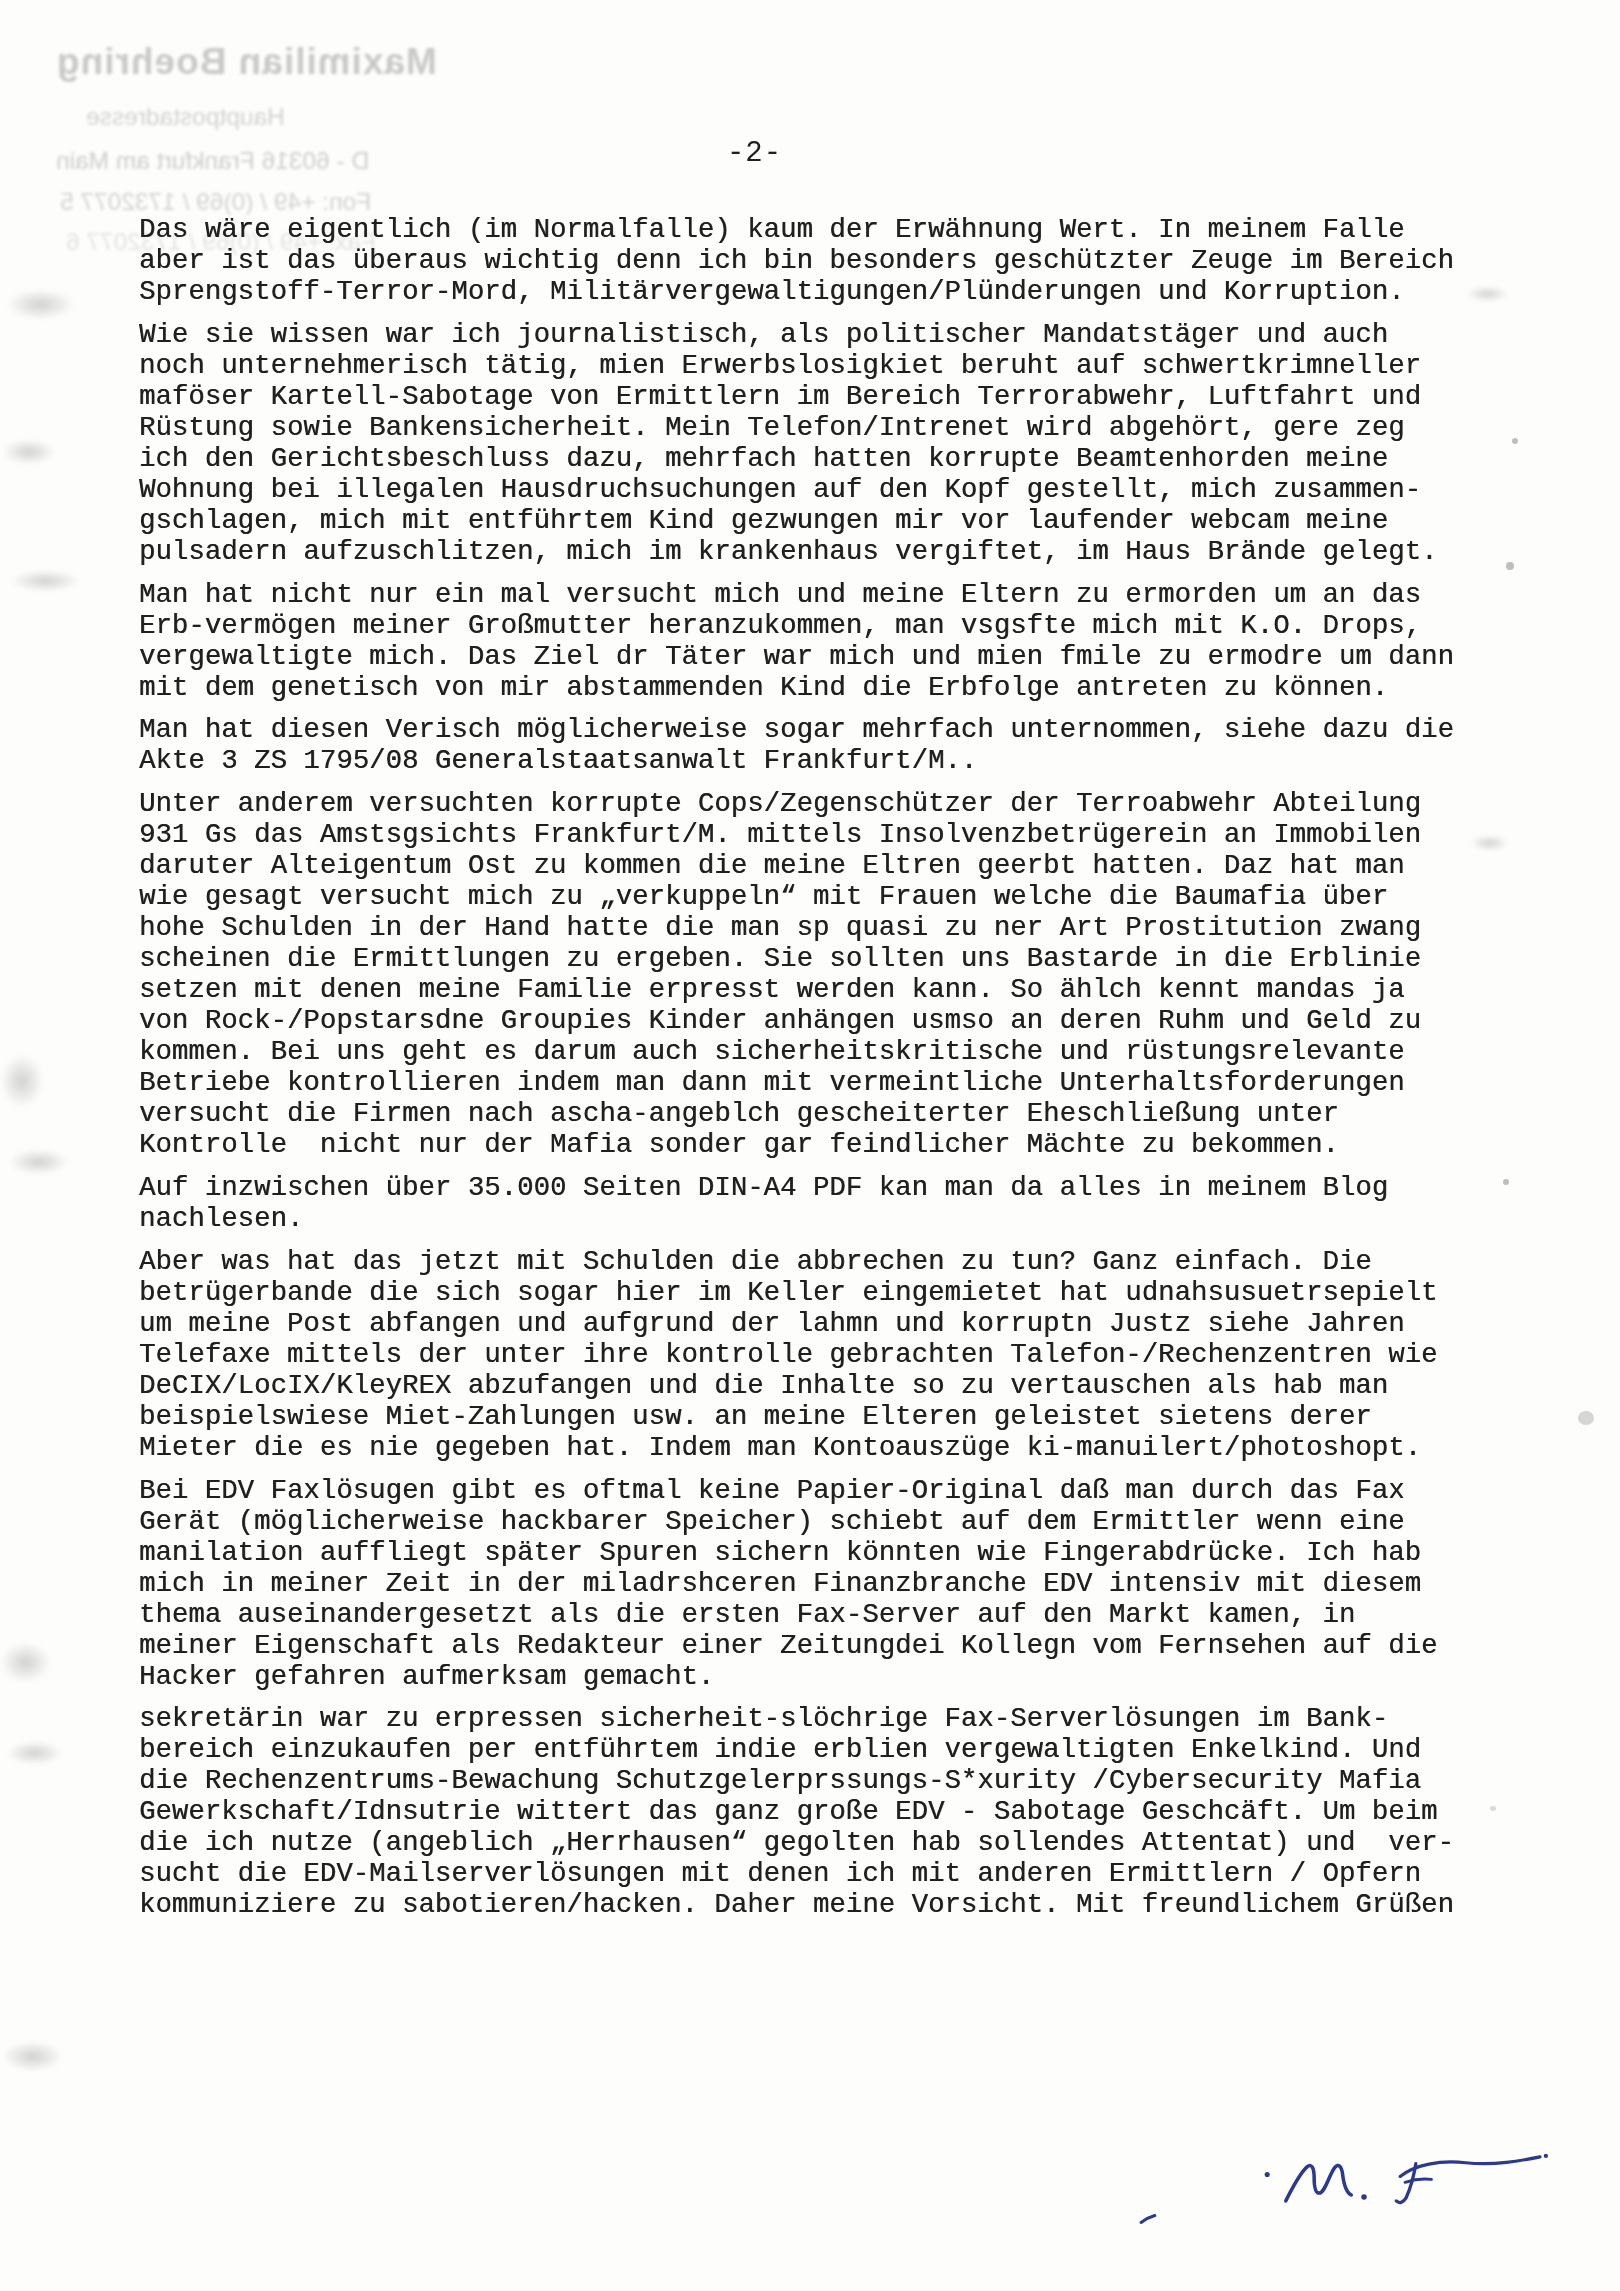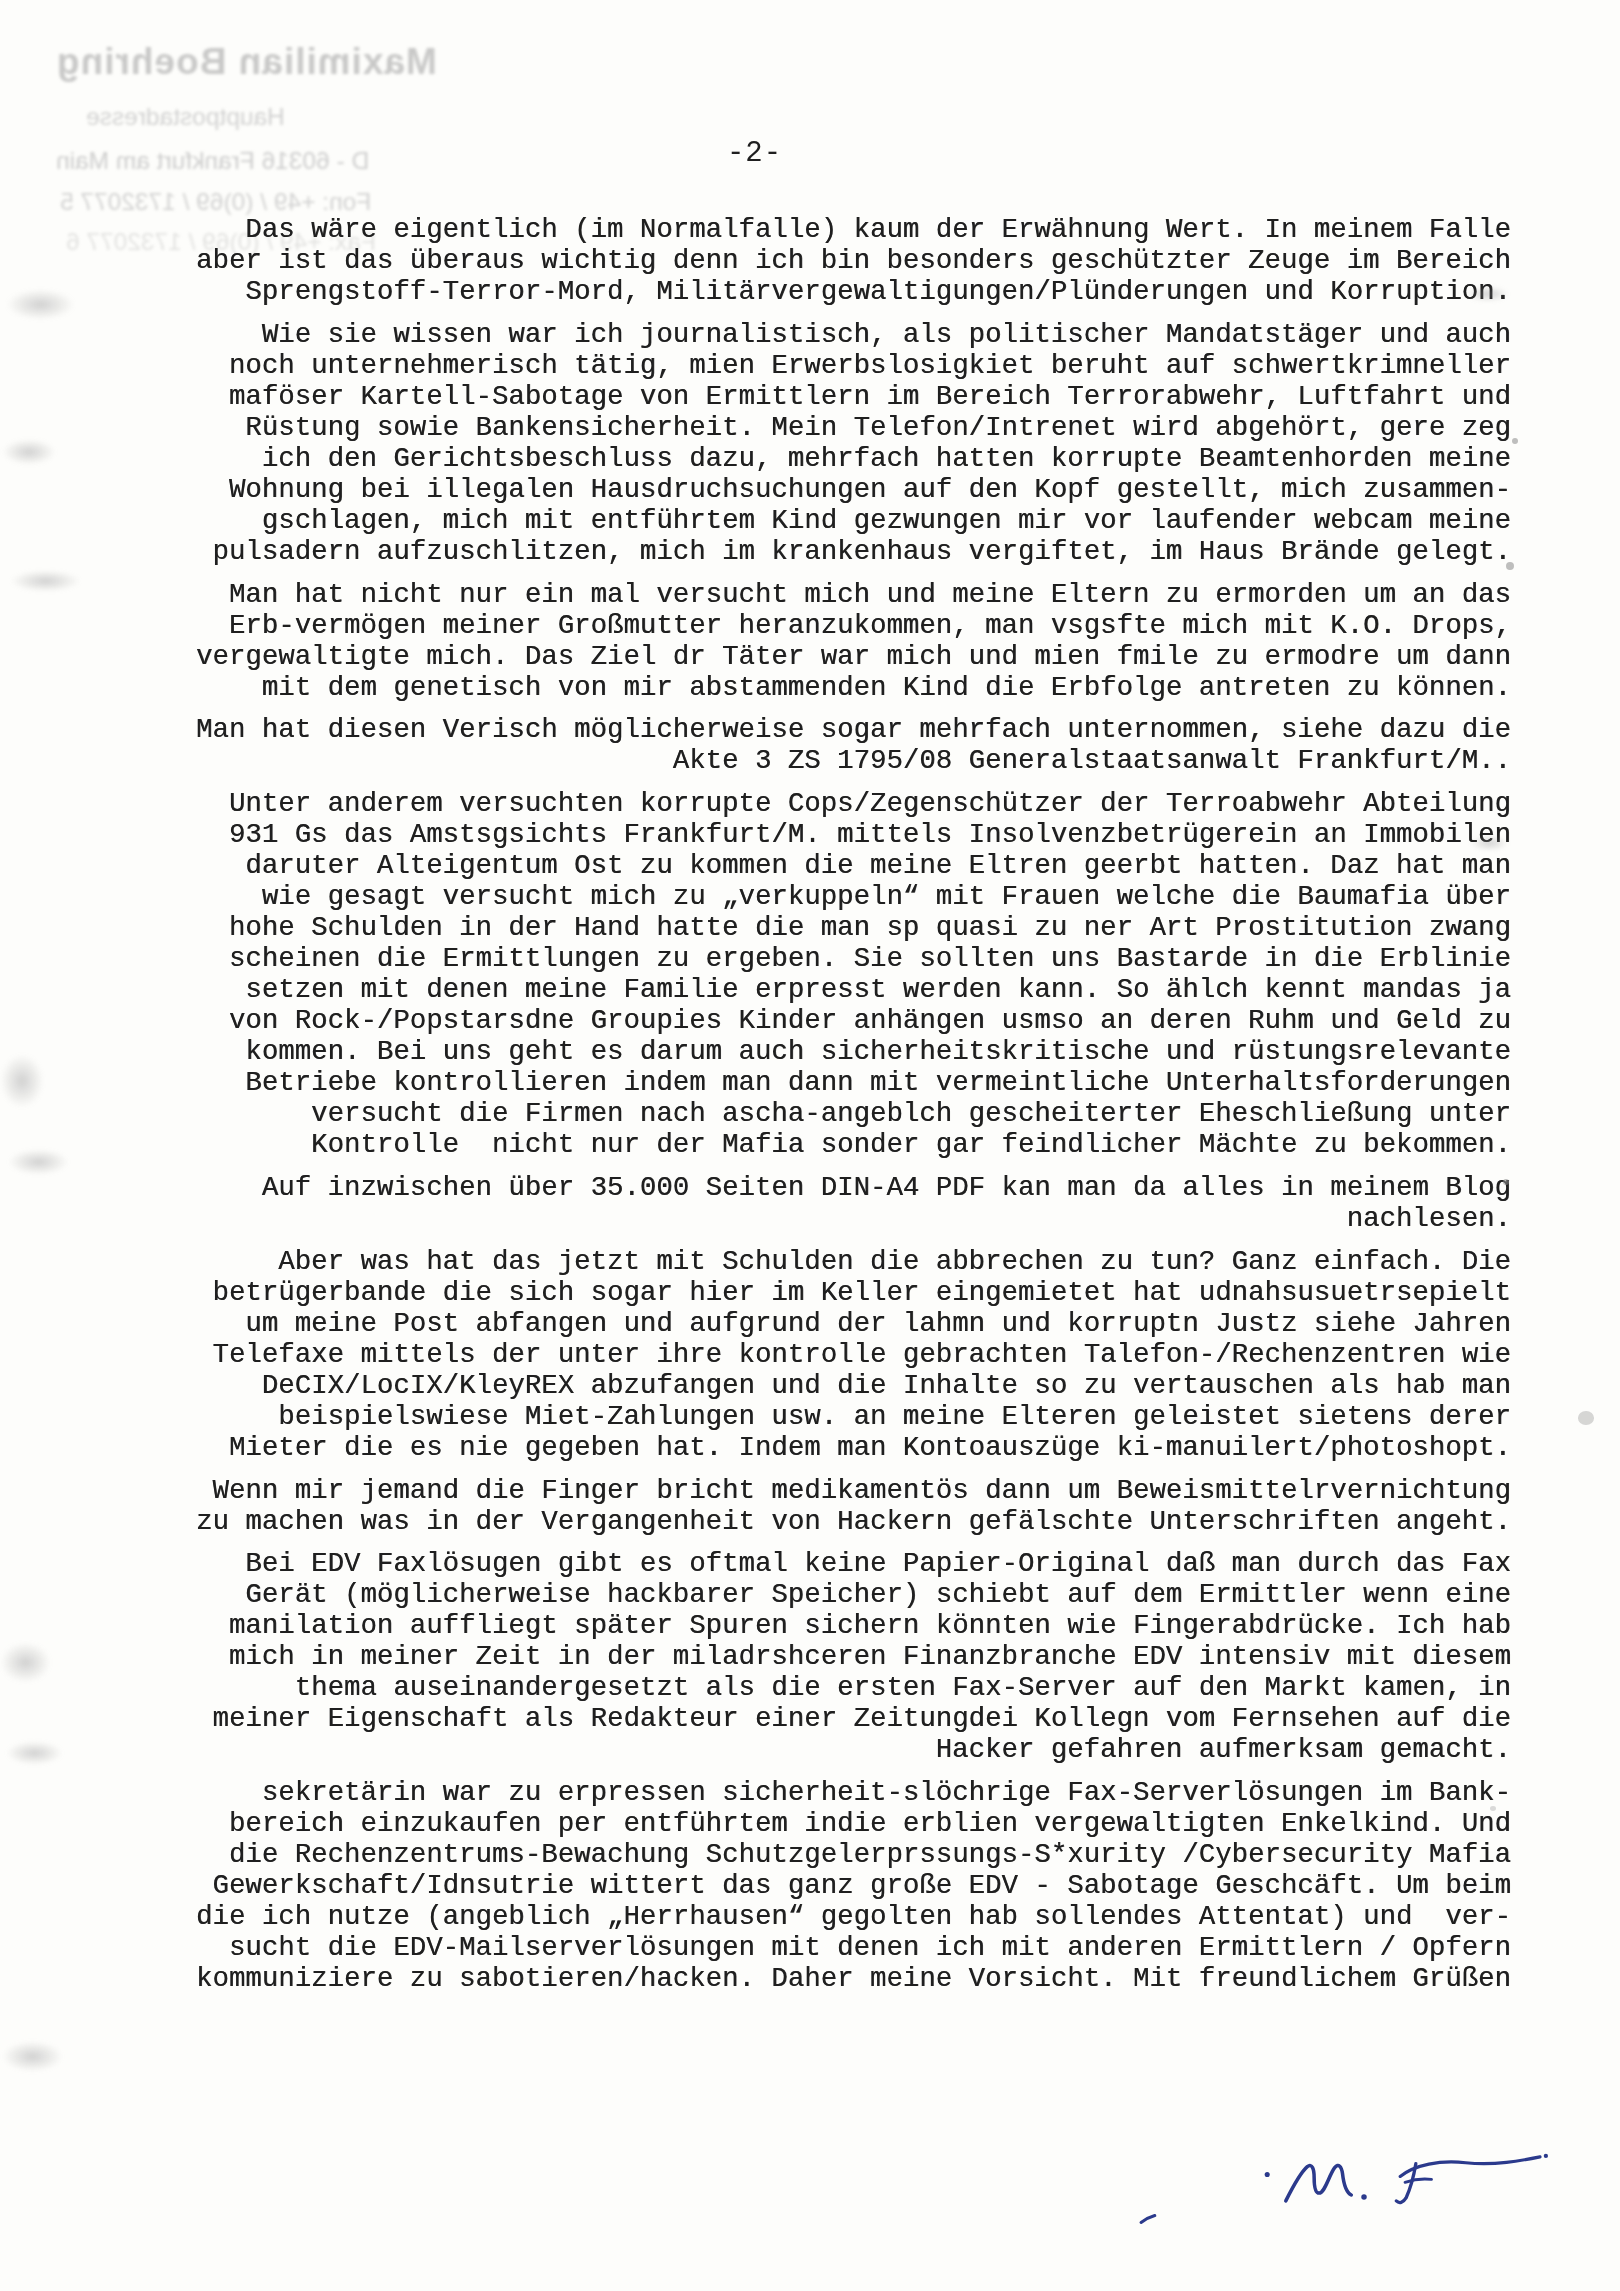--- a/index.html
+++ b/index.html
@@ -39,21 +39,20 @@
     text-align: center;
     font-size: 29px;
     letter-spacing: 1px;
   }
 
   
   .doc-body {
     position: absolute;
     left: 139px; top: 214px;
     width: 1372px;
-    text-align: right;
   }
   .para { margin: 0 0 11.8px 0; }
   .line {
     white-space: pre;
     font-size: 27.4px;
     line-height: 31px;
     text-shadow: 0.4px 0 0 rgba(20,20,20,.75);
   }
 
   
@@ -141,24 +140,20 @@
       <div class="para">
         <div class="line">Aber was hat das jetzt mit Schulden die abbrechen zu tun? Ganz einfach. Die</div>
         <div class="line">betrügerbande die sich sogar hier im Keller eingemietet hat udnahsusuetrsepielt</div>
         <div class="line">um meine Post abfangen und aufgrund der lahmn und korruptn Justz siehe Jahren</div>
         <div class="line">Telefaxe mittels der unter ihre kontrolle gebrachten Talefon-/Rechenzentren wie</div>
         <div class="line">DeCIX/LocIX/KleyREX abzufangen und die Inhalte so zu vertauschen als hab man</div>
         <div class="line">beispielswiese Miet-Zahlungen usw. an meine Elteren geleistet sietens derer</div>
         <div class="line">Mieter die es nie gegeben hat. Indem man Kontoauszüge ki-manuilert/photoshopt.</div>
       </div>
       <div class="para">
-        <div class="line">Wenn mir jemand die Finger bricht medikamentös dann um Beweismittelrvernichtung</div>
-        <div class="line">zu machen was in der Vergangenheit von Hackern gefälschte Unterschriften angeht.</div>
-      </div>
-      <div class="para">
         <div class="line">Bei EDV Faxlösugen gibt es oftmal keine Papier-Original daß man durch das Fax</div>
         <div class="line">Gerät (möglicherweise hackbarer Speicher) schiebt auf dem Ermittler wenn eine</div>
         <div class="line">manilation auffliegt später Spuren sichern könnten wie Fingerabdrücke. Ich hab</div>
         <div class="line">mich in meiner Zeit in der miladrshceren Finanzbranche EDV intensiv mit diesem</div>
         <div class="line">thema auseinandergesetzt als die ersten Fax-Server auf den Markt kamen, in</div>
         <div class="line">meiner Eigenschaft als Redakteur einer Zeitungdei Kollegn vom Fernsehen auf die</div>
         <div class="line">Hacker gefahren aufmerksam gemacht.</div>
       </div>
       <div class="para">
         <div class="line">sekretärin war zu erpressen sicherheit-slöchrige Fax-Serverlösungen im Bank-</div>

